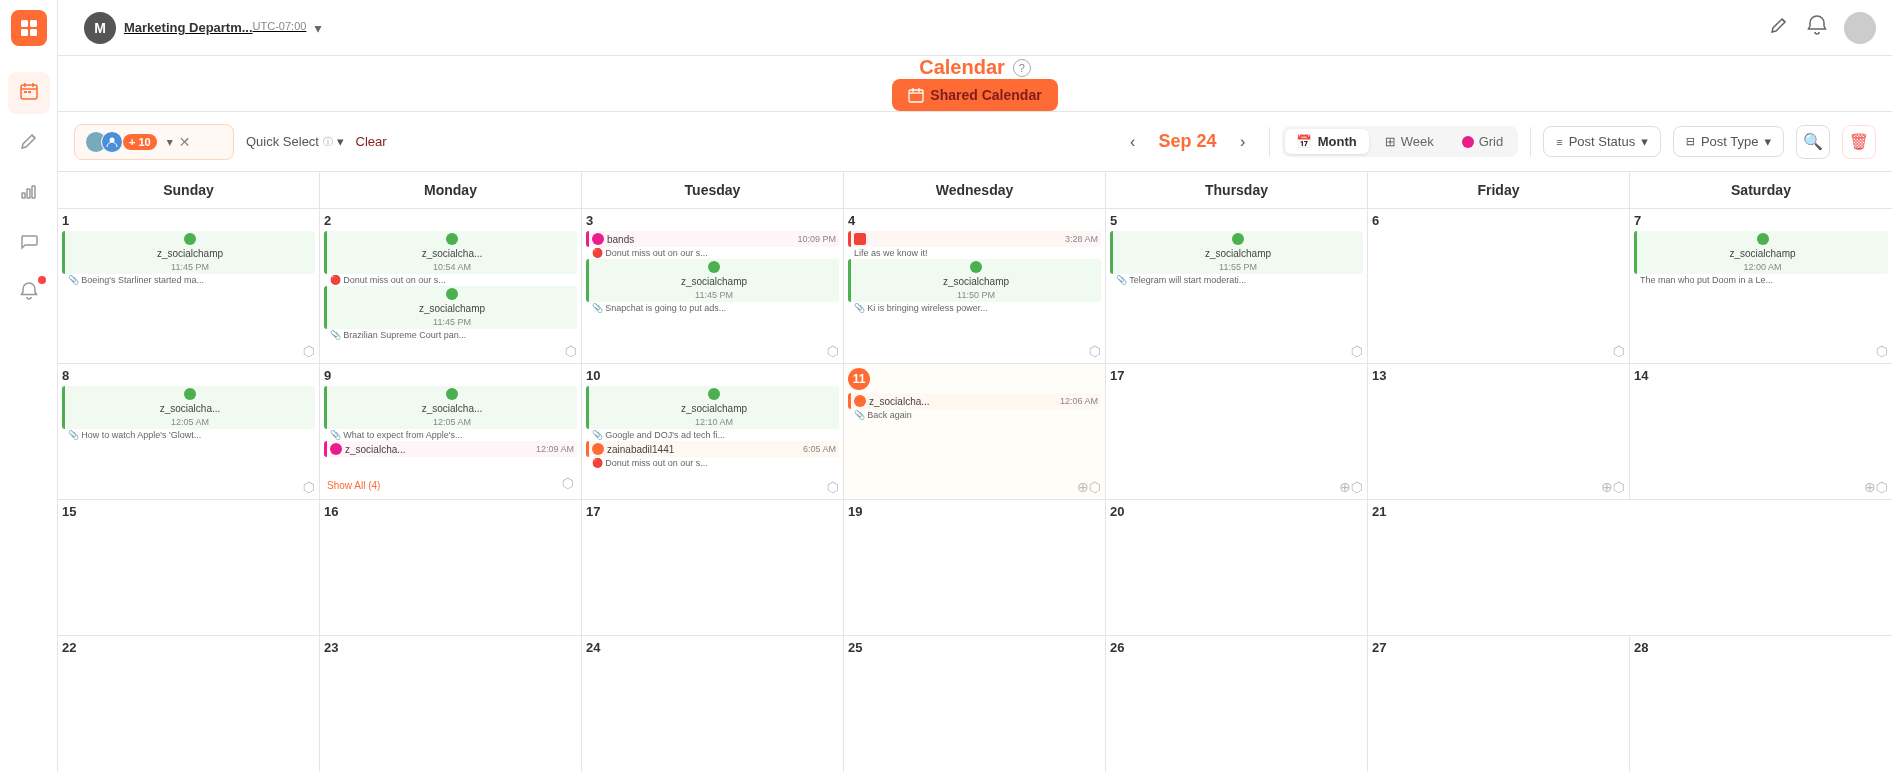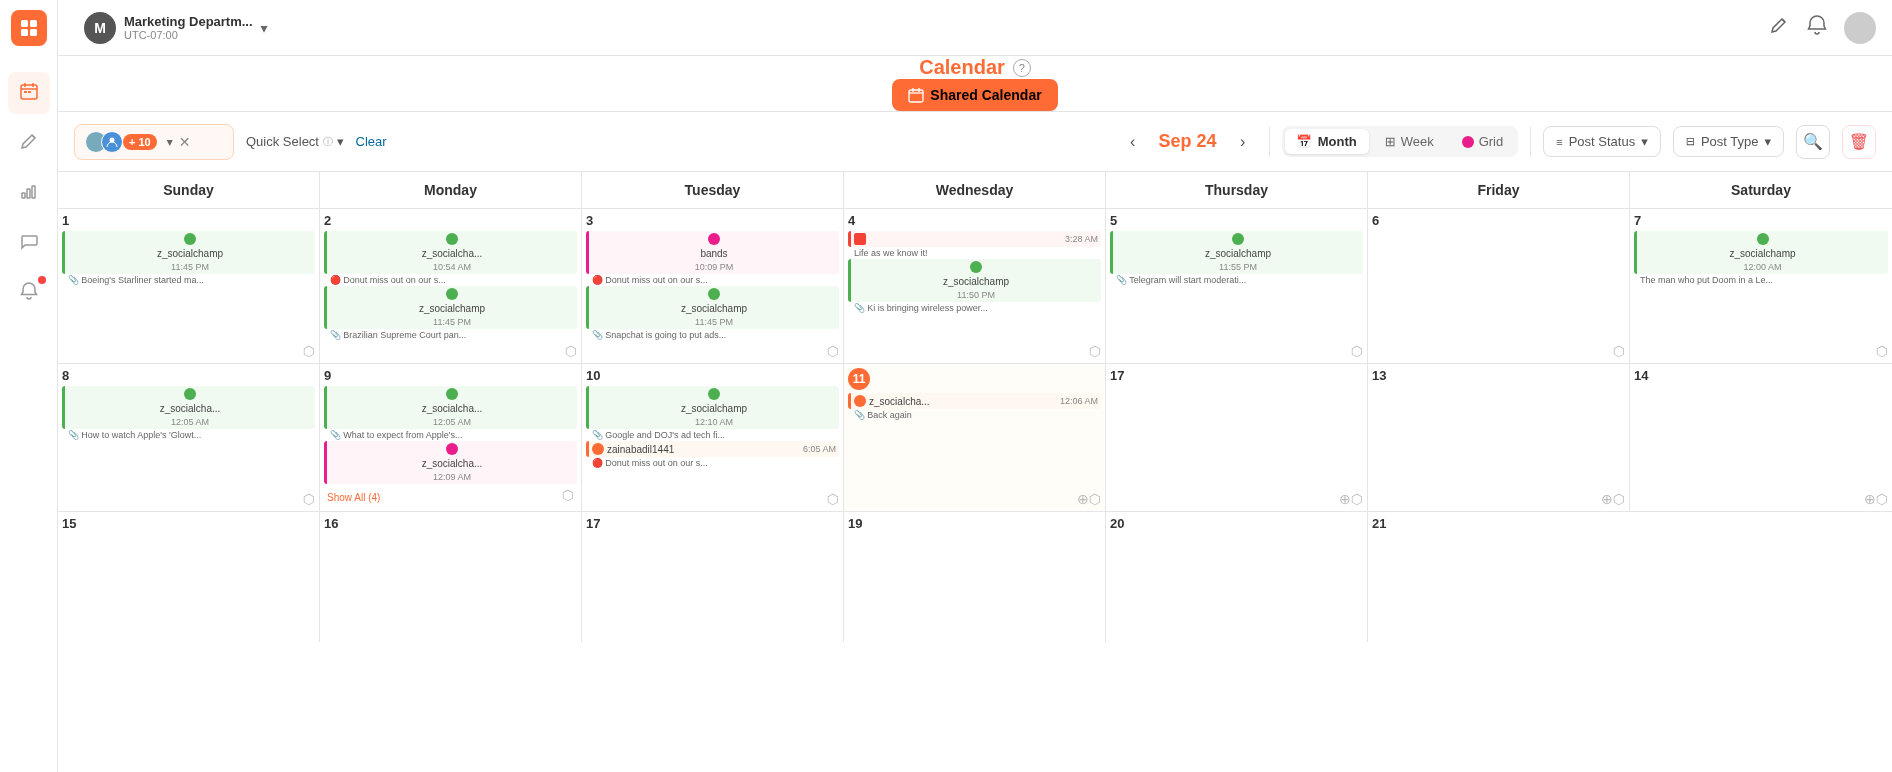--- a/index.html
+++ b/index.html
@@ -14,43 +14,43 @@
     .sidebar-item.active .sidebar-icon { color: #ff6b35; }
     .badge { position: absolute; top: 4px; right: 4px; width: 8px; height: 8px; background: #ff4444; border-radius: 50%; }
 
     
     .main { flex: 1; display: flex; flex-direction: column; overflow: hidden; }
 
     
     .top-header { height: 56px; background: #fff; border-bottom: 1px solid #e5e5e5; display: flex; align-items: center; padding: 0 16px; justify-content: space-between; flex-shrink: 0; }
     .workspace-selector { display: flex; align-items: center; gap: 8px; cursor: pointer; padding: 6px 10px; border-radius: 8px; }
     .workspace-avatar { width: 32px; height: 32px; background: #555; border-radius: 50%; display: flex; align-items: center; justify-content: center; color: white; font-weight: bold; font-size: 14px; }
-    .workspace-info { display: flex; flex-direction: column; }
+    .workspace-info { display: flex; flex-direction: row; text-decoration: underline; }
     .workspace-name { font-size: 13px; font-weight: 600; color: #333; }
     .workspace-tz { font-size: 11px; color: #888; }
     .header-actions { display: flex; align-items: center; gap: 16px; }
     .header-icon { font-size: 20px; color: #666; cursor: pointer; }
     .user-avatar { width: 32px; height: 32px; background: #ccc; border-radius: 50%; }
 
     
     .cal-header { height: 56px; background: #fff; border-bottom: 1px solid #e5e5e5; display: flex; align-items: center; padding: 0 16px; justify-content: space-between; flex-shrink: 0; flex-direction: column; }
     .cal-title { display: flex; align-items: center; gap: 8px; }
     .cal-title-text { font-size: 20px; font-weight: 700; color: #ff6b35; }
     .help-icon { width: 18px; height: 18px; border-radius: 50%; border: 1px solid #aaa; display: flex; align-items: center; justify-content: center; font-size: 11px; color: #888; cursor: pointer; }
-    .shared-cal-btn { background: #ff6b35; color: #000000; border: none; border-radius: 8px; padding: 8px 16px; font-size: 14px; font-weight: 600; cursor: pointer; display: flex; align-items: center; gap: 6px; }
+    .shared-cal-btn { background: #ff6b35; color: #7f1d1d; border: none; border-radius: 8px; padding: 8px 16px; font-size: 14px; font-weight: 600; cursor: pointer; display: flex; align-items: center; gap: 6px; }
 
     
     .toolbar { height: 60px; background: #fff; border-bottom: 1px solid #e5e5e5; display: flex; align-items: center; padding: 0 16px; gap: 12px; flex-shrink: 0; }
     .account-filter { background: #fff8f4; border: 1px solid #ffd4b8; border-radius: 8px; padding: 6px 10px; display: flex; align-items: center; gap: 6px; cursor: pointer; min-width: 160px; }
     .avatar-stack { display: flex; }
     .av-sm { width: 22px; height: 22px; border-radius: 50%; background: #ccc; border: 1px solid #fff; margin-right: -6px; overflow: hidden; }
     .plus-badge { background: #ff6b35; color: white; border-radius: 12px; font-size: 11px; padding: 2px 6px; font-weight: 600; }
     .filter-x { font-size: 14px; color: #888; cursor: pointer; }
     .quick-select { display: flex; align-items: center; gap: 4px; font-size: 13px; color: #555; cursor: pointer; }
-    .clear-btn { font-size: 13px; color: #0369a1; cursor: pointer; }
+    .clear-btn { font-size: 13px; color: #7f1d1d; cursor: pointer; }
     .spacer { flex: 1; }
     .nav-controls { display: flex; align-items: center; gap: 12px; }
     .nav-arrow { width: 28px; height: 28px; border: none; background: none; font-size: 16px; color: #555; cursor: pointer; border-radius: 4px; }
     .current-date { font-size: 18px; font-weight: 700; color: #ff6b35; }
     .view-btns { display: flex; align-items: center; gap: 4px; background: #f5f5f5; border-radius: 8px; padding: 3px; }
     .view-btn { padding: 5px 12px; border-radius: 6px; border: none; background: none; font-size: 13px; color: #666; cursor: pointer; display: flex; align-items: center; gap: 5px; }
     .view-btn.active { background: #fff; color: #333; font-weight: 600; box-shadow: 0 1px 3px rgba(0,0,0,0.1); }
     .dropdown-btn { display: flex; align-items: center; gap: 6px; padding: 7px 12px; border: 1px solid #ddd; border-radius: 8px; background: #fff; font-size: 13px; color: #555; cursor: pointer; }
     .search-btn { width: 34px; height: 34px; border: 1px solid #ddd; border-radius: 8px; background: #fff; display: flex; align-items: center; justify-content: center; cursor: pointer; font-size: 16px; color: #666; }
     .trash-btn { width: 34px; height: 34px; border: 1px solid #fdd; border-radius: 8px; background: #fff; display: flex; align-items: center; justify-content: center; cursor: pointer; font-size: 16px; color: #e55; }
@@ -62,21 +62,21 @@
     .day-header:last-child { border-right: none; }
     .cal-body { flex: 1; display: grid; grid-template-rows: repeat(4, 1fr); overflow: hidden; }
     .cal-week { display: grid; grid-template-columns: repeat(7, 1fr); border-bottom: 1px solid #e5e5e5; }
     .cal-week:last-child { border-bottom: none; }
     .cal-cell { border-right: 1px solid #e5e5e5; padding: 4px; position: relative; overflow: hidden; display: flex; flex-direction: column; }
     .cal-cell:last-child { border-right: none; }
     .cell-date { font-size: 13px; font-weight: 600; color: #333; margin-bottom: 3px; }
 
     .event { display: flex; align-items: center; gap: 3px; padding: 2px 3px; border-radius: 3px; margin-bottom: 1px; font-size: 10px; cursor: pointer; position: relative; }
     .event.green { background: #f0faf0; border-left: 3px solid #4caf50; flex-direction: column; }
-    .event.pink { background: #fff5f8; border-left: 3px solid #e91e8c; flex-direction: column; }
+    .event.pink { background: #fff5f8; border-left: 3px solid #e91e8c; }
     .event.orange { background: #fff8f0; border-left: 3px solid #ff6b35; }
     .event.red { background: #fff5f5; border-left: 3px solid #f44336; }
     .event-icon { width: 12px; height: 12px; border-radius: 50%; flex-shrink: 0; display: flex; align-items: center; justify-content: center; font-size: 8px; }
     .ev-g { background: #4caf50; }
     .ev-p { background: #e91e8c; }
     .ev-o { background: #ff6b35; }
     .event-name { font-size: 10px; color: #444; white-space: nowrap; overflow: hidden; text-overflow: ellipsis; flex: 1; }
     .event-time { font-size: 9px; color: #888; white-space: nowrap; }
     .event-desc { font-size: 9px; color: #666; display: flex; align-items: center; gap: 2px; padding: 0 3px 1px 6px; }
     .event-desc-icon { font-size: 9px; color: #aaa; }
@@ -531,16 +531,39 @@
           <div class="cell-date">19</div>
         </div>
         <div class="cal-cell">
           <div class="cell-date">20</div>
         </div>
         <div class="cal-cell">
           <div class="cell-date">21</div>
         </div>
       </div>
 
+      <div class="cal-week">
+        <div class="cal-cell">
+          <div class="cell-date">22</div>
+        </div>
+        <div class="cal-cell">
+          <div class="cell-date">23</div>
+        </div>
+        <div class="cal-cell">
+          <div class="cell-date">24</div>
+        </div>
+        <div class="cal-cell">
+          <div class="cell-date">25</div>
+        </div>
+        <div class="cal-cell">
+          <div class="cell-date">26</div>
+        </div>
+        <div class="cal-cell">
+          <div class="cell-date">27</div>
+        </div>
+        <div class="cal-cell">
+          <div class="cell-date">28</div>
+        </div>
+      </div>
 
     </div>
   </div>
 </div>
 
 </body></html>

